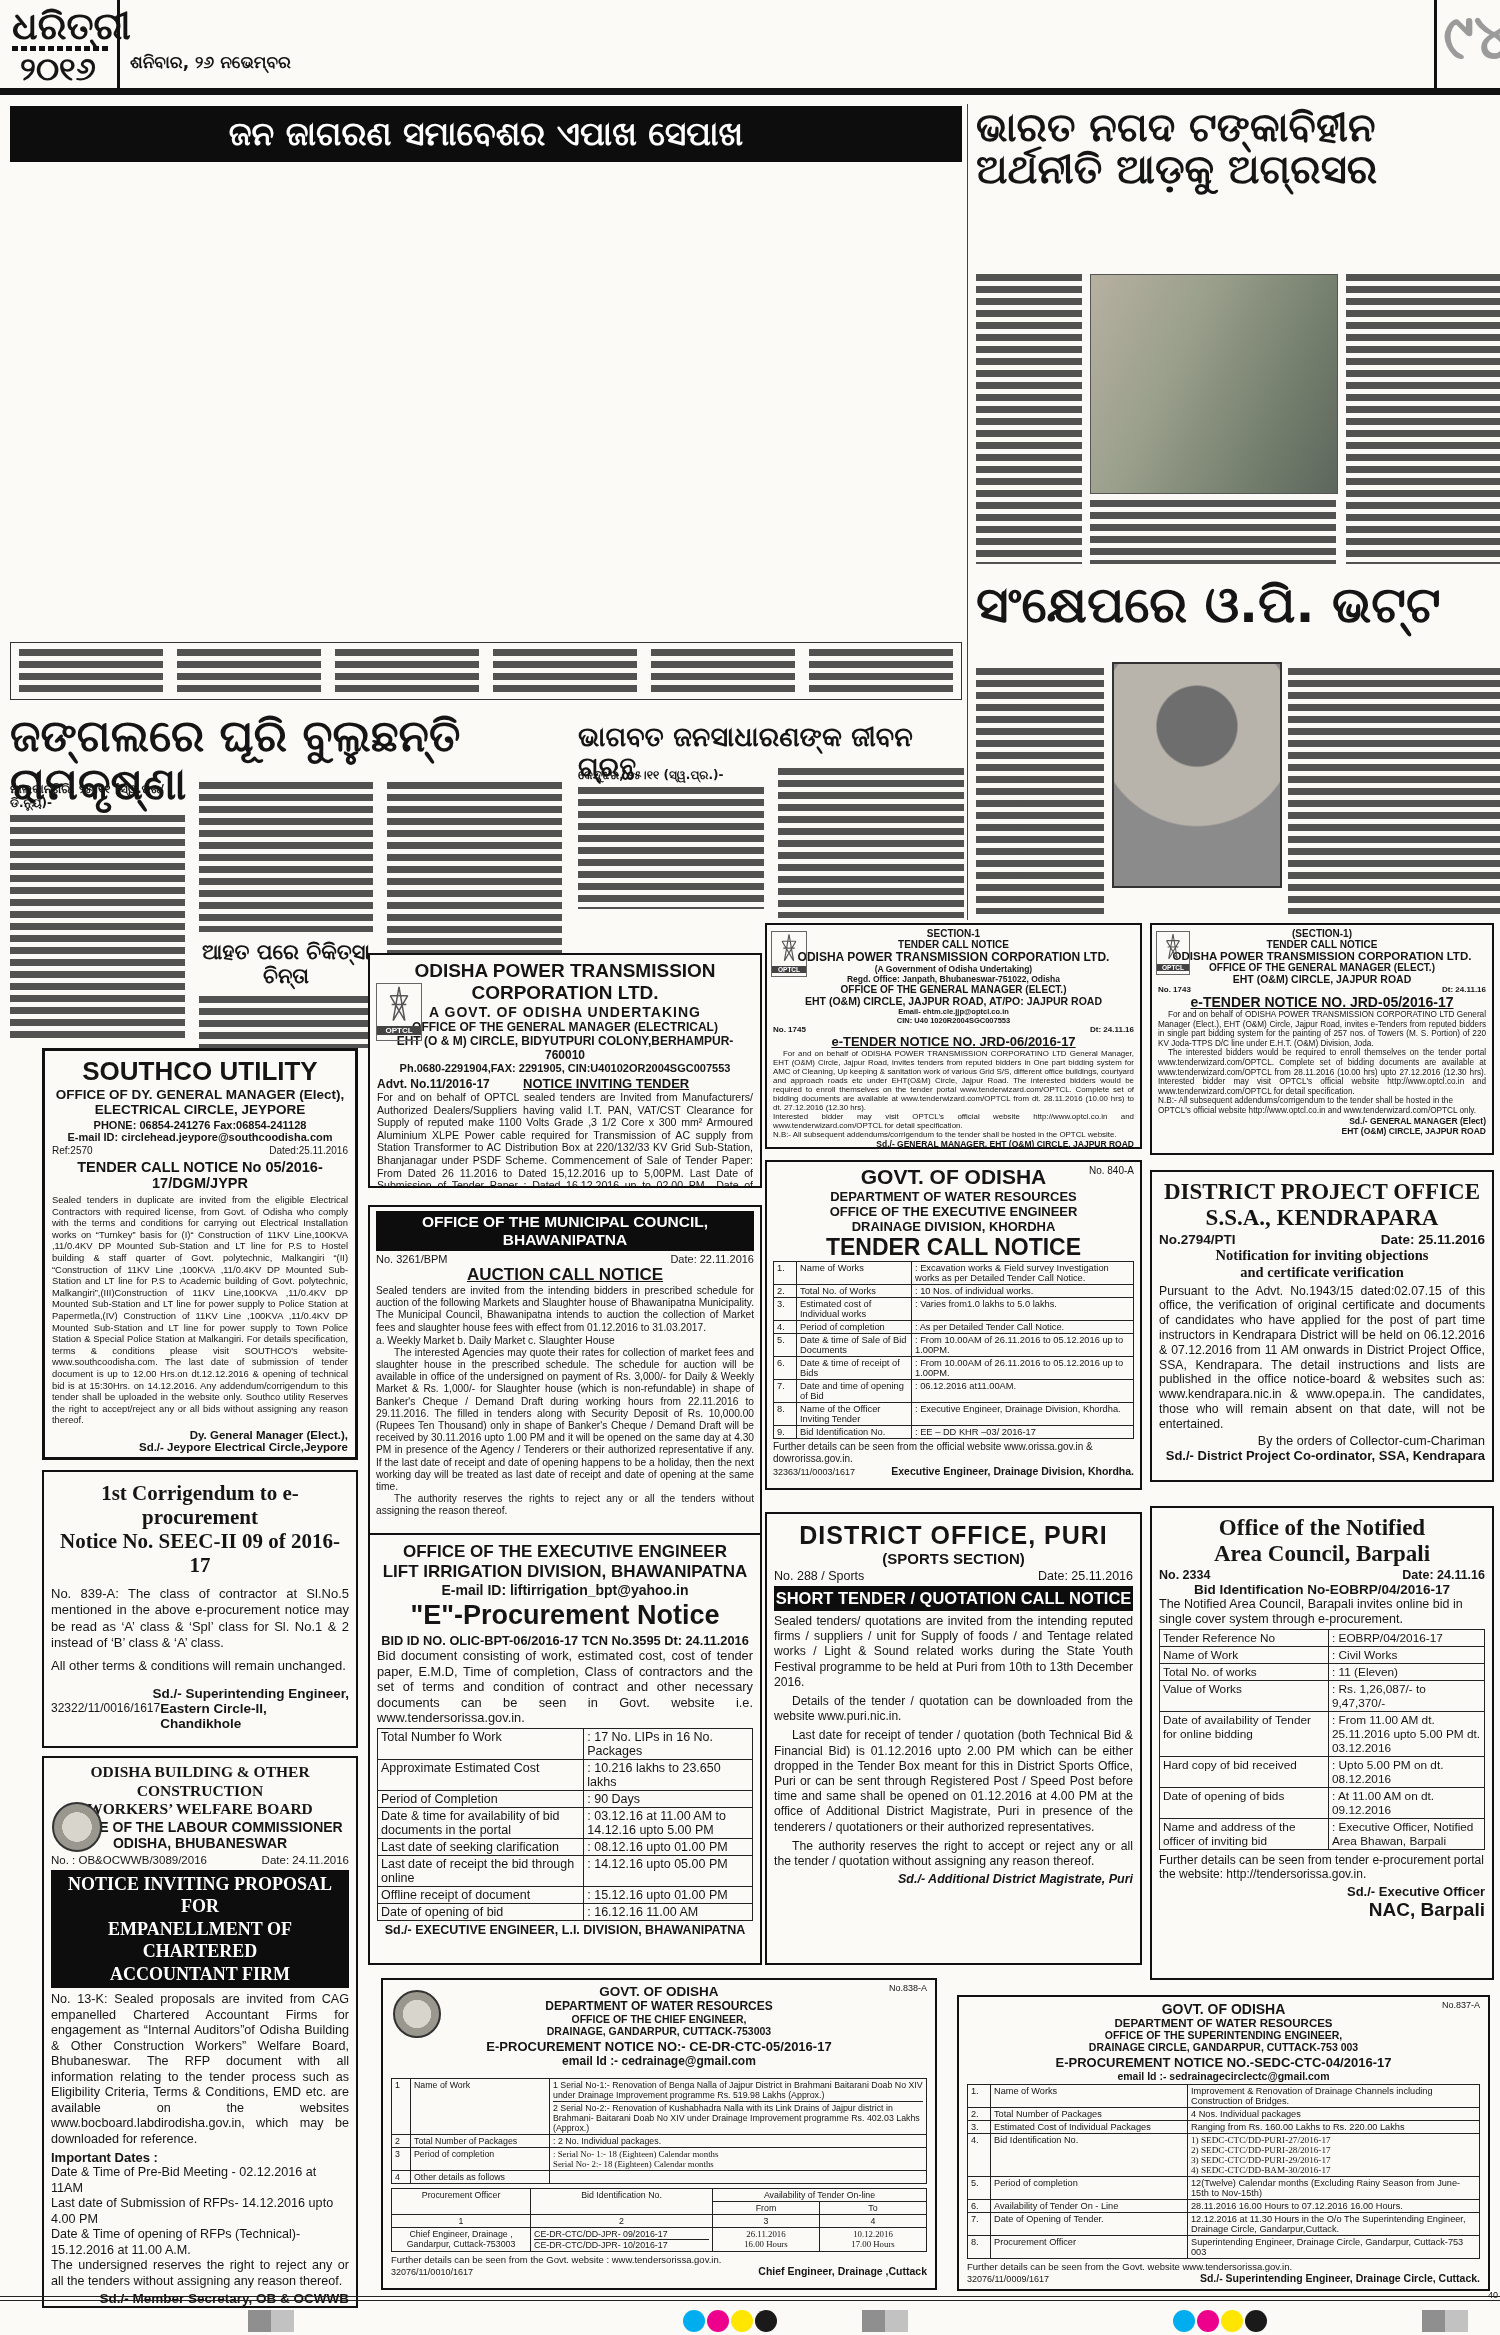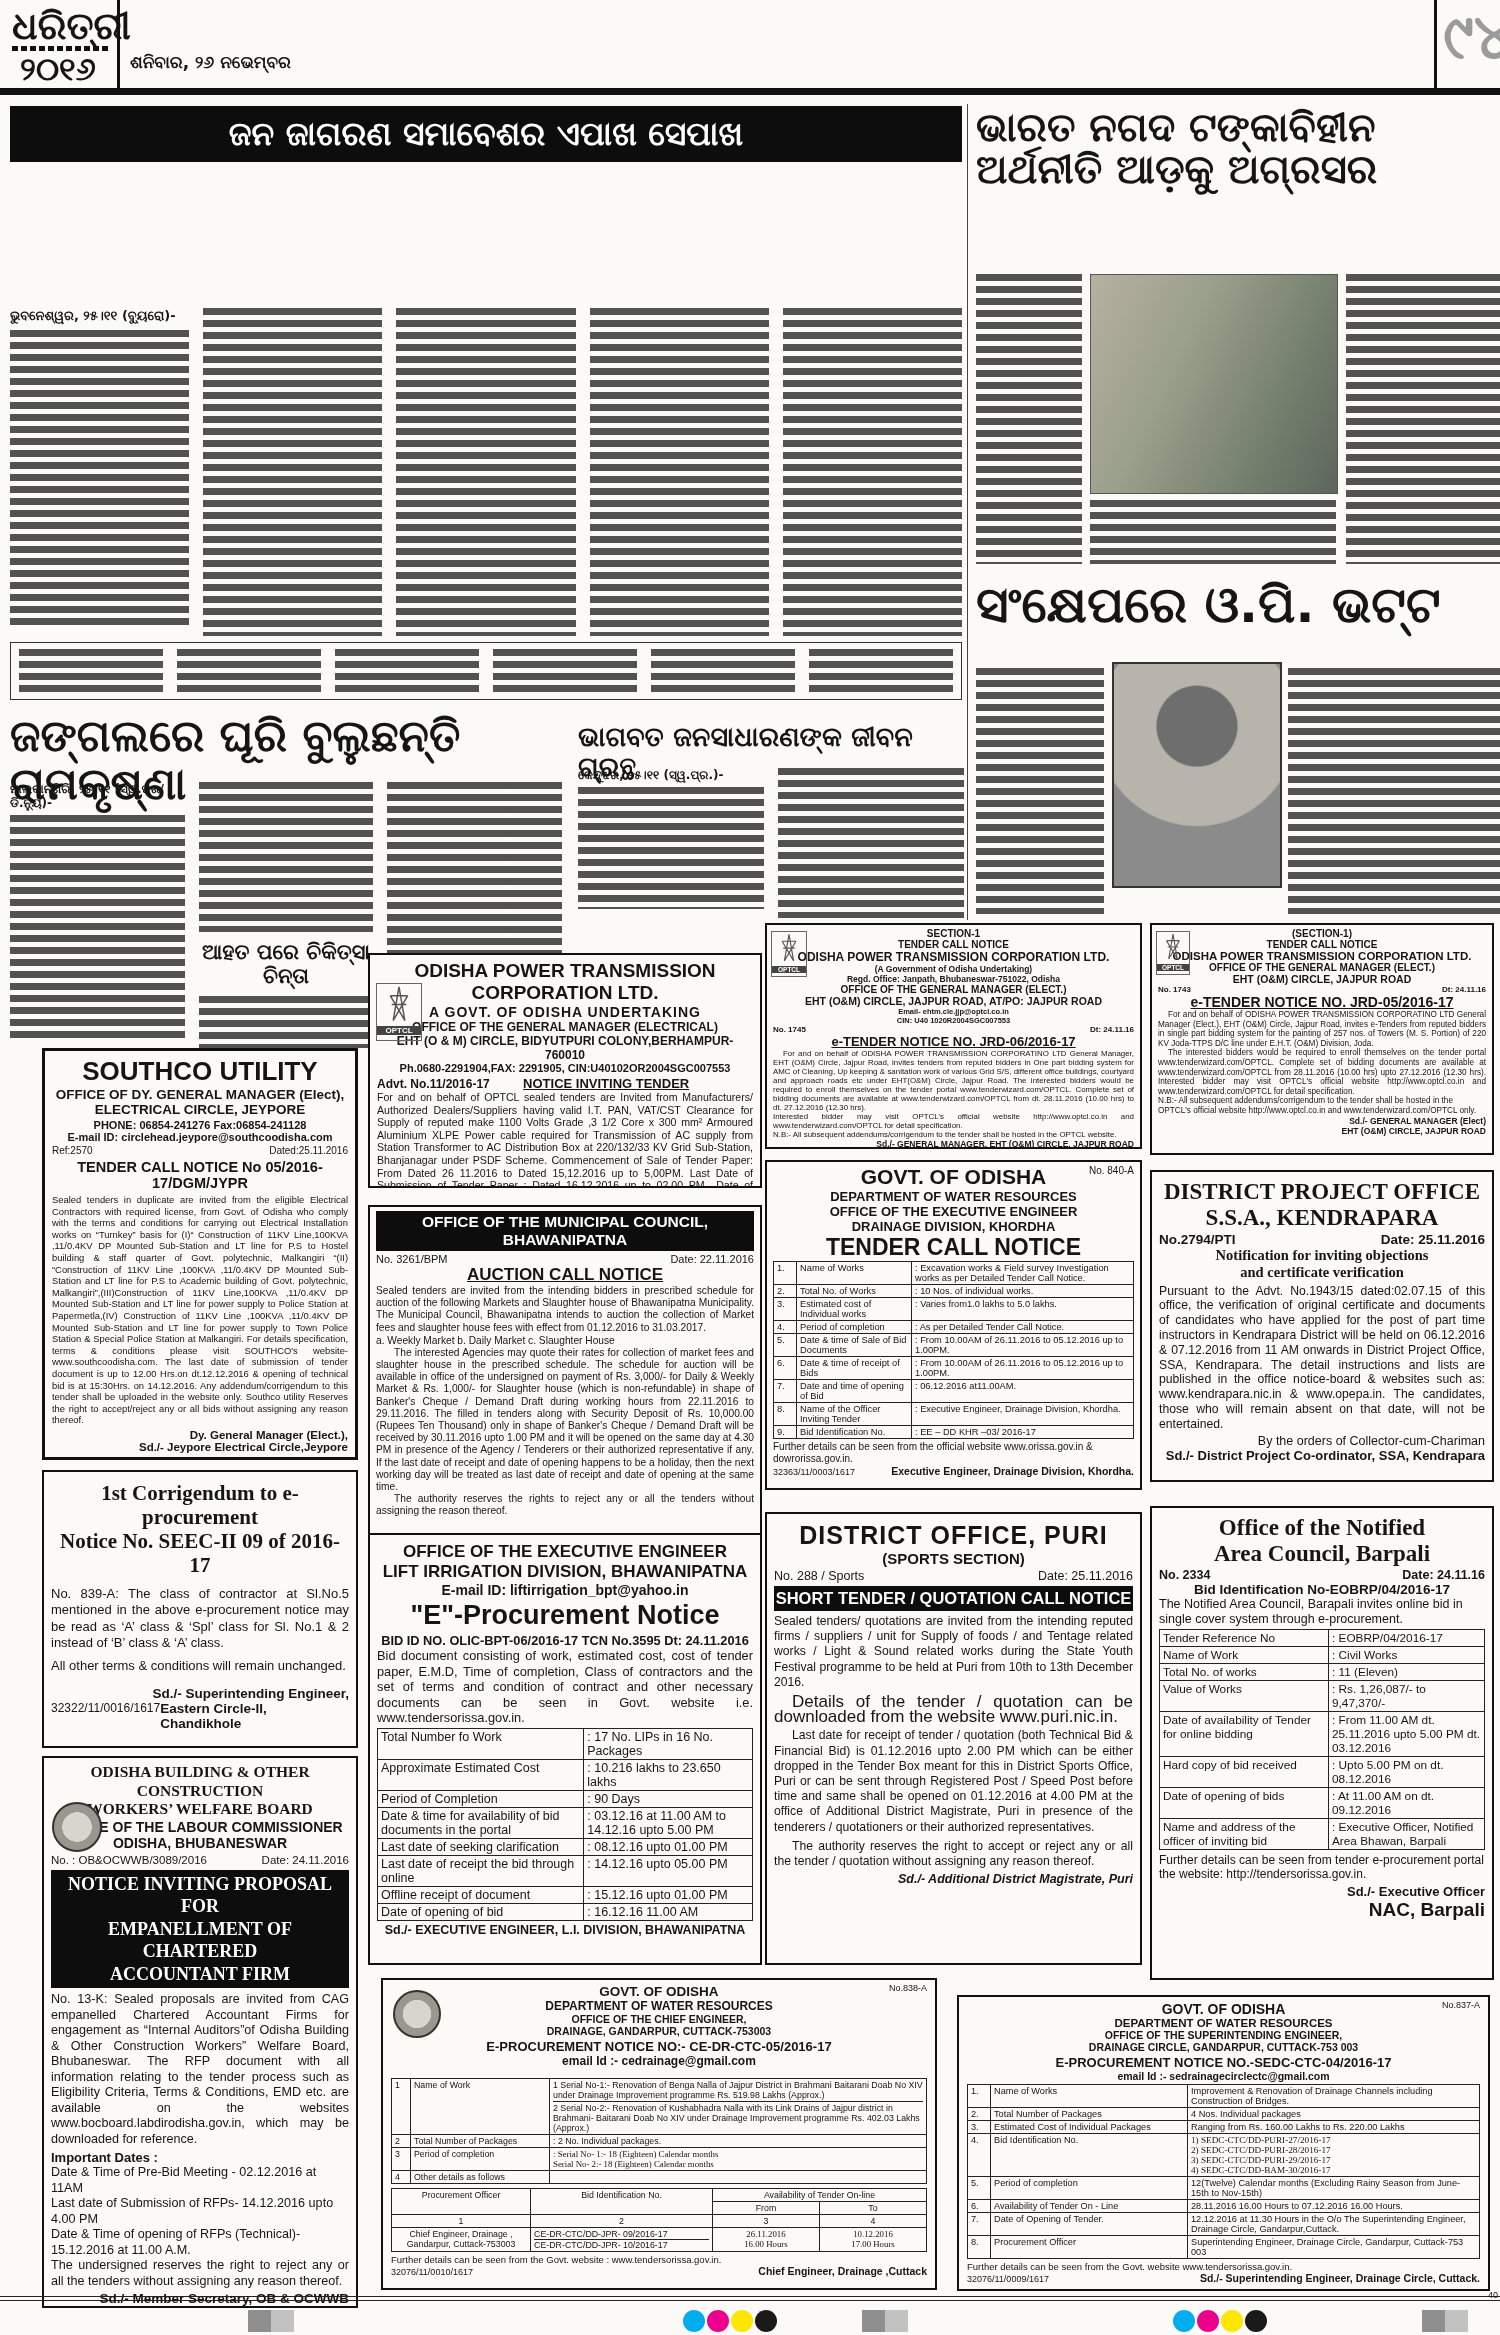--- a/index.html
+++ b/index.html
@@ -42,30 +42,20 @@
     <div class="abs odia b" style="left:130px;top:52px;font-size:17px">ଶନିବାର, ୨୬ ନଭେମ୍ବର</div>
     <div class="abs" style="left:1434px;top:0;width:3px;height:93px;background:#111"></div>
     <div class="abs odia b" style="left:1443px;top:6px;font-size:62px;color:#9b9b9b;line-height:1">୯୪</div>
     <div class="abs" style="left:0;top:88px;width:1500px;height:7px;background:#111"></div>
   </div>
 
   <div class="abs rule-v" style="left:967px;top:104px;height:816px"></div>
 
   <div class="abs blackbar odia b ctr" style="left:10px;top:106px;width:952px;height:56px;font-size:33px;line-height:56px">ଜନ ଜାଗରଣ ସମାବେଶର ଏପାଖ ସେପାଖ</div>
 
-  <div class="abs cols" style="left:10px;top:308px;width:952px;height:328px">
-    <div>
-      <div class="odia b" style="font-size:13px">ଭୁବନେଶ୍ୱର, ୨୫।୧୧ (ବ୍ୟୁରୋ)-</div>
-      <div class="greek" style="height:300px;margin-top:6px"></div>
-    </div>
-    <div class="greek"></div>
-    <div class="greek"></div>
-    <div class="greek"></div>
-    <div class="greek"></div>
-  </div>
 
   <div class="abs" style="left:10px;top:642px;width:952px;height:58px;border:1px solid #333;padding:6px 8px;box-sizing:border-box">
     <div class="cols" style="height:100%">
       <div class="greek"></div>
       <div class="greek"></div>
       <div class="greek"></div>
       <div class="greek"></div>
       <div class="greek"></div>
       <div class="greek"></div>
     </div>
@@ -329,21 +319,21 @@
 
   <div class="ad" style="left:765px;top:1512px;width:377px;height:453px">
     <div class="ctr b" style="font-size:25px;letter-spacing:1px;margin-top:2px">DISTRICT OFFICE, PURI</div>
     <div class="ctr b" style="font-size:15px">(SPORTS SECTION)</div>
     <div style="display:flex;justify-content:space-between;font-size:12.5px;margin-top:2px">
       <span>No. 288 / Sports</span>
       <span>Date: 25.11.2016</span>
     </div>
     <div class="blackbar ctr b" style="font-size:16.5px;padding:3px 0;margin:3px 0">SHORT TENDER / QUOTATION CALL NOTICE</div>
     <div class="ju" style="font-size:12.2px;line-height:15.2px">Sealed tenders/ quotations are invited from the intending reputed firms / suppliers / unit for Supply of foods / and Tentage related works / Light &amp; Sound related works during the State Youth Festival programme to be held at Puri from 10th to 13th December 2016.</div>
-    <div class="ju" style="font-size:17px;line-height:15.2px;text-indent:18px;margin-top:4px">Details of the tender / quotation can be downloaded from the website www.puri.nic.in.</div>
+    <div class="ju" style="font-size:12px;line-height:15.2px;text-indent:18px;margin-top:4px">Details of the tender / quotation can be downloaded from the website www.puri.nic.in.</div>
     <div class="ju" style="font-size:12.2px;line-height:15.2px;text-indent:18px;margin-top:4px">Last date for receipt of tender / quotation (both Technical Bid &amp; Financial Bid) is 01.12.2016 upto 2.00 PM which can be either dropped in the Tender Box meant for this in District Sports Office, Puri or can be sent through Registered Post / Speed Post before time and same shall be opened on 01.12.2016 at 4.00 PM at the office of Additional District Magistrate, Puri in presence of the tenderers / quotationers or their authorized representatives.</div>
     <div class="ju" style="font-size:12.2px;line-height:15.2px;text-indent:18px;margin-top:4px">The authority reserves the right to accept or reject any or all the tender / quotation without assigning any reason thereof.</div>
     <div class="rt b i" style="font-size:12.5px;margin-top:3px">Sd./- Additional District Magistrate, Puri</div>
   </div>
 
   <div class="ad" style="left:1150px;top:923px;width:344px;height:232px;padding:3px 6px">
     <div class="abs" style="left:4px;top:6px;width:32px;height:42px;border:1px solid #666;text-align:center">
       <svg width="24" height="28" viewBox="0 0 20 26">
           <path d="M6 25 L10 2 L14 25 M4 8 H16 M5 14 H15 M4 8 L14 25 M16 8 L6 25" stroke="#555" stroke-width="1" fill="none"></path>
         </svg>

